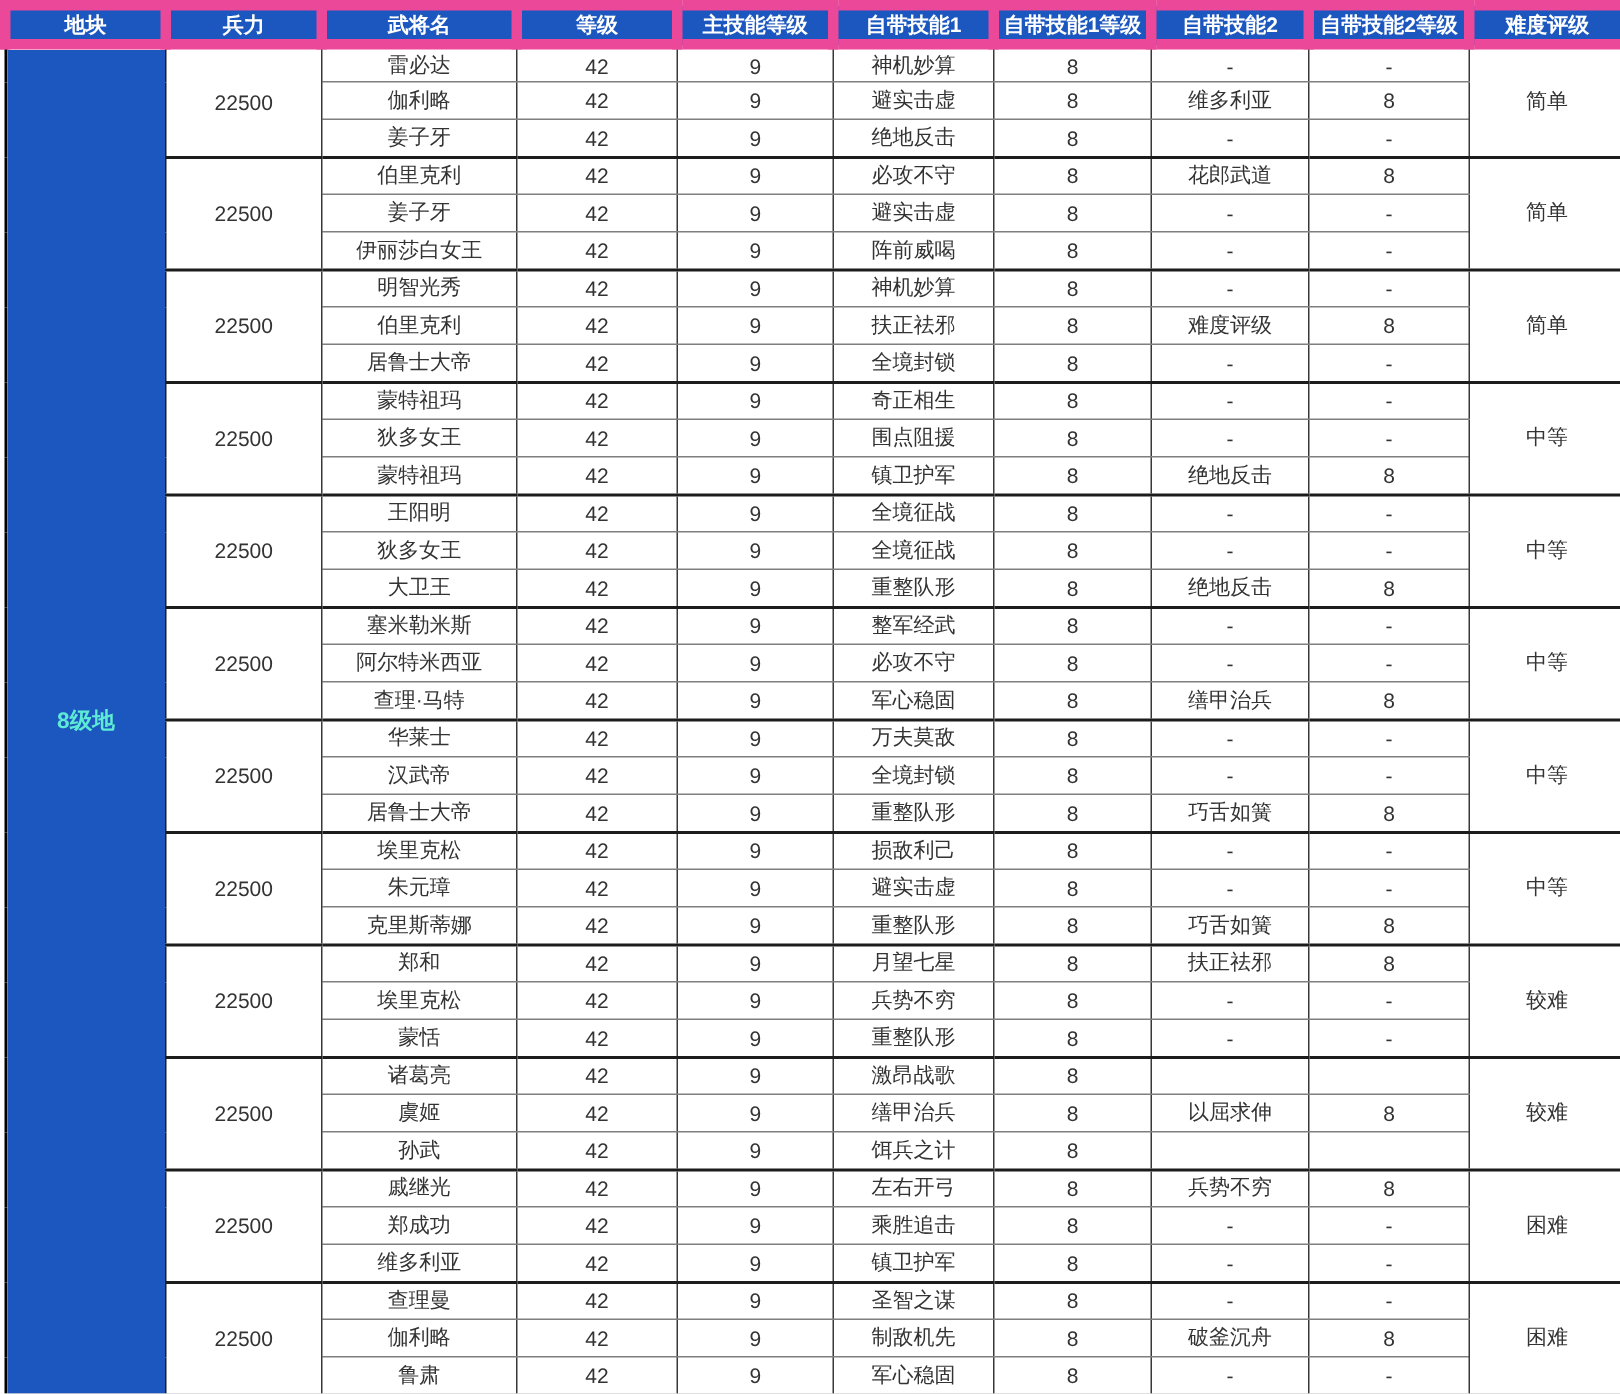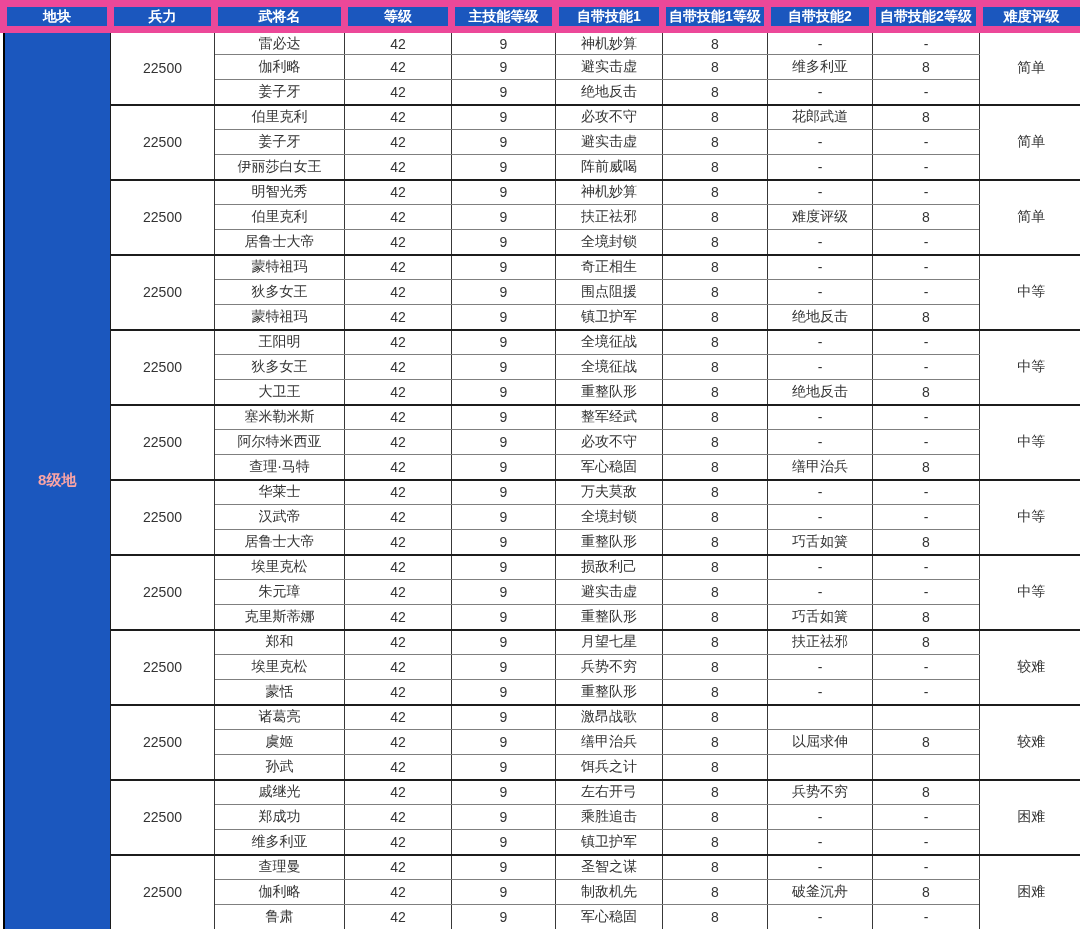--- a/index.html
+++ b/index.html
@@ -11,21 +11,21 @@
   col.c1{width:107px}col.c2{width:104px}col.c3{width:130px}col.c4{width:107px}
   col.c5{width:104px}col.c6{width:107px}col.c7{width:105px}col.c8{width:105px}
   col.c9{width:107px}col.c10{width:104px}
   th{height:26px;background:#1b57be;color:#ffffff;font-size:14px;font-weight:bold;
      text-align:center;border:7px solid #ec4899;padding:0;}
   td{height:25px;text-align:center;vertical-align:middle;color:#333333;font-size:14px;
      border-left:1px solid #383838;border-right:1px solid #383838;
      border-top:1px solid #7f7f7f;border-bottom:1px solid #7f7f7f;
      padding:0 2px;white-space:nowrap;overflow:hidden;}
   tr.group-start td{border-top:2px solid #1c1c1c;}
-  td.land{background:#1b57be;color:#fca5a5;font-weight:bold;font-size:15px;
+  td.land{background:#1b57be;color:#5eead4;font-weight:bold;font-size:15px;
           border:1px solid #16377a;border-right:1px solid #1c1c1c;}
 </style>
 </head>
 <body>
 
 <div class="wrap">
   <table>
     <colgroup>
       <col class="c1">
         <col class="c2">

